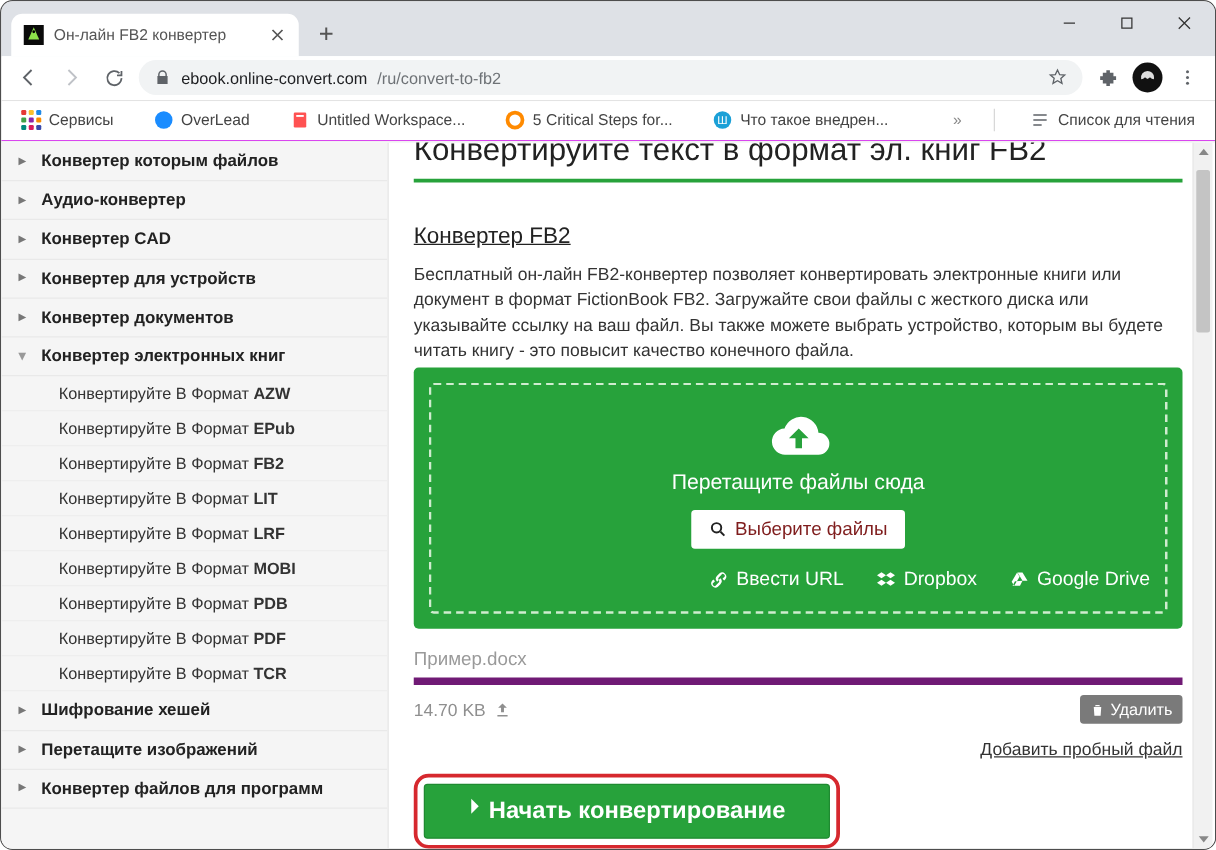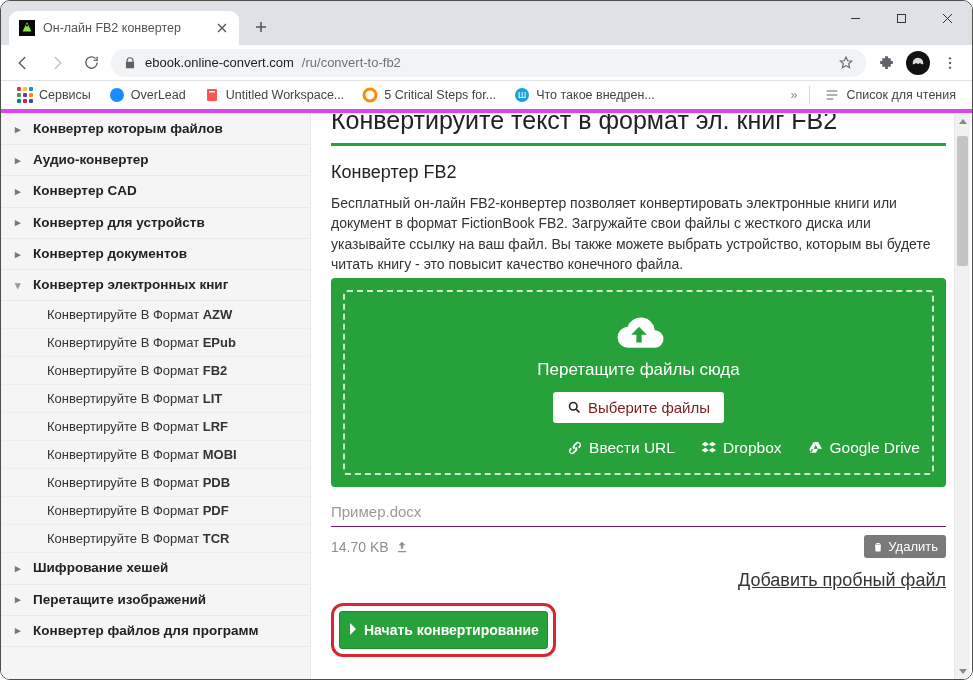--- a/index.html
+++ b/index.html
@@ -43,22 +43,22 @@
   .omnibox .url-host { color:#202124; }
   .omnibox .url-path { color:#6e7276; }
   .omnibox .spacer { flex:1; }
   .omnibox .star { width:16px; height:16px; color:#5f6368; }
   .ext { width:28px; height:28px; display:flex; align-items:center; justify-content:center; color:#5f6368; }
   .avatar { width:24px; height:24px; border-radius:50%; background:#111; display:flex; align-items:center; justify-content:center; }
   .avatar svg { width:14px; height:14px; }
   .menu3 { width:28px; height:28px; display:flex; align-items:center; justify-content:center; color:#5f6368; }
 
   .bookmarks {
-    height: 32px; background:#fff; display:flex; align-items:center; gap: 2px;
-    padding: 0 8px; border-bottom: 4px solid #d946ef; font-size:12.5px; color:#444;
+    height: 32px; background:#fff; display:flex; align-items:center; gap: 16px;
+    padding: 0 8px; border-bottom: 1px solid #d946ef; font-size:12.5px; color:#444;
   }
   .bm { display:flex; align-items:center; gap:6px; padding: 4px 8px; border-radius:4px; white-space:nowrap; }
   .bm .bm-ico { width:16px; height:16px; display:flex; align-items:center; justify-content:center; }
   .apps-ico { width:16px; height:16px; display:grid; grid-template-columns:repeat(3,4px); grid-gap:2px; }
   .apps-ico span { width:4px; height:4px; border-radius:1px; }
   .bm-sep { flex:1 1 auto; }
   .bm-rlist { display:flex; align-items:center; gap:6px; padding:4px 8px; color:#444;}
   .bm-rlist .ico { width:16px; height:16px; color:#5f6368;}
 
   
@@ -74,53 +74,53 @@
     padding: 6px 14px 6px 46px; border-bottom:1px solid #eee; color:#333; font-size:13px;
   }
   .side-sub b { font-weight:700; }
 
   .main { flex:1; position:relative; overflow:hidden; }
   .main-inner { padding: 0 26px 0 20px; }
   .main-title {
     font-size: 25px; color:#222; font-weight:400; padding: 0 0 8px 0; margin-top:-8px;
     border-bottom: 3px solid #27a23b;
   }
-  .sub-title { font-size: 18px; color:#222; margin: 16px 0 10px; font-weight:400;}
+  .sub-title { font-size: 18px; color:#222; margin: 32px 0 10px; font-weight:400;text-decoration:underline;}
   .desc { font-size: 14px; color:#333; line-height:1.45; margin-bottom: 4px; }
 
   .dropzone {
     background:#27a23b; border-radius:4px; padding:12px;
   }
   .dz-inner {
     border: 2px dashed #cfeccf; border-radius:4px;
     padding: 18px 12px 16px; text-align:center; color:#fff;
   }
   .cloud { margin: 0 auto 6px; width: 56px; height: 44px; }
   .dz-text { font-size: 17px; margin-bottom: 12px; }
   .dz-btn {
     display:inline-flex; align-items:center; gap:6px;
     background:#fff; color:#7f1d1d; border-radius:3px;
     padding: 7px 14px; font-size:15px; font-weight:400;
   }
   .dz-links { margin-top:16px; display:flex; gap:26px; justify-content:flex-end; font-size:15.5px; }
   .dz-link { display:inline-flex; align-items:center; gap:6px; color:#fff; }
 
-  .file-row { margin-top:16px; border-bottom:1px solid #701a75; padding-bottom:6px; }
+  .file-row { margin-top:16px; border-bottom:6px solid #701a75; padding-bottom:6px; }
   .file-row input { width:100%; border:none; font-size:15px; color:#9a9a9a; outline:none; background:transparent; font-family:inherit;}
   .file-meta { display:flex; align-items:center; margin-top:8px; gap:8px; color:#8f8f8f; font-size:14px;}
   .file-meta .size { margin-left:auto; display:flex; align-items:center; gap:6px;}
   .del-btn { display:inline-flex; align-items:center; gap:4px; background:#7a7a7a; color:#fff; border-radius:3px; padding:4px 8px; font-size:13px;}
-  .trial-link { text-align:right; margin-top:12px; font-size:18px; }
+  .trial-link { text-align:right; margin-top:12px; font-size:14px; }
   .trial-link a { color:#333; text-decoration:underline; }
 
   .start-wrap { margin-top:12px; display:inline-block; border:3px solid #d6282e; border-radius:12px; padding:5px;}
   .start-btn {
     display:inline-flex; align-items:flex-start; gap:6px;
     background:#27a23b; color:#fff; border-radius:3px;
-    padding: 10px 8px; font-size:14px; font-weight:700;
+    padding: 10px 35px; font-size:19px; font-weight:700;
     border:1px solid #1f8a31;
   }
 
   .scrollbar {
     position:absolute; right:2px; top:0; bottom:0; width:16px;
     background:#f1f1f1;
     display:flex; flex-direction:column;
     border-left:1px solid #e8e8e8;
   }
   .sb-btn { height:16px; display:flex; align-items:center; justify-content:center; color:#888;}

